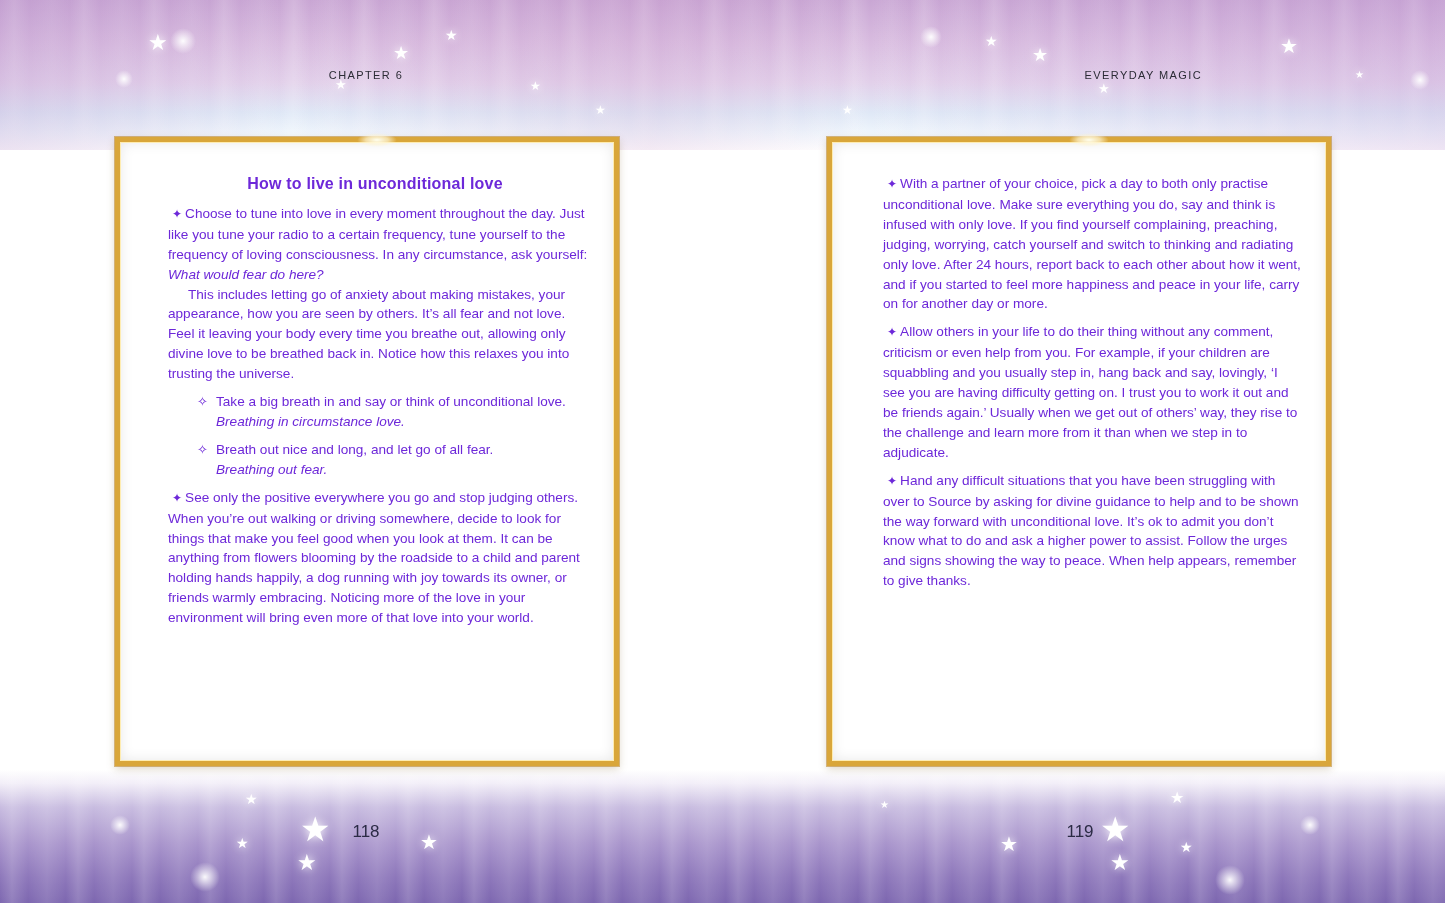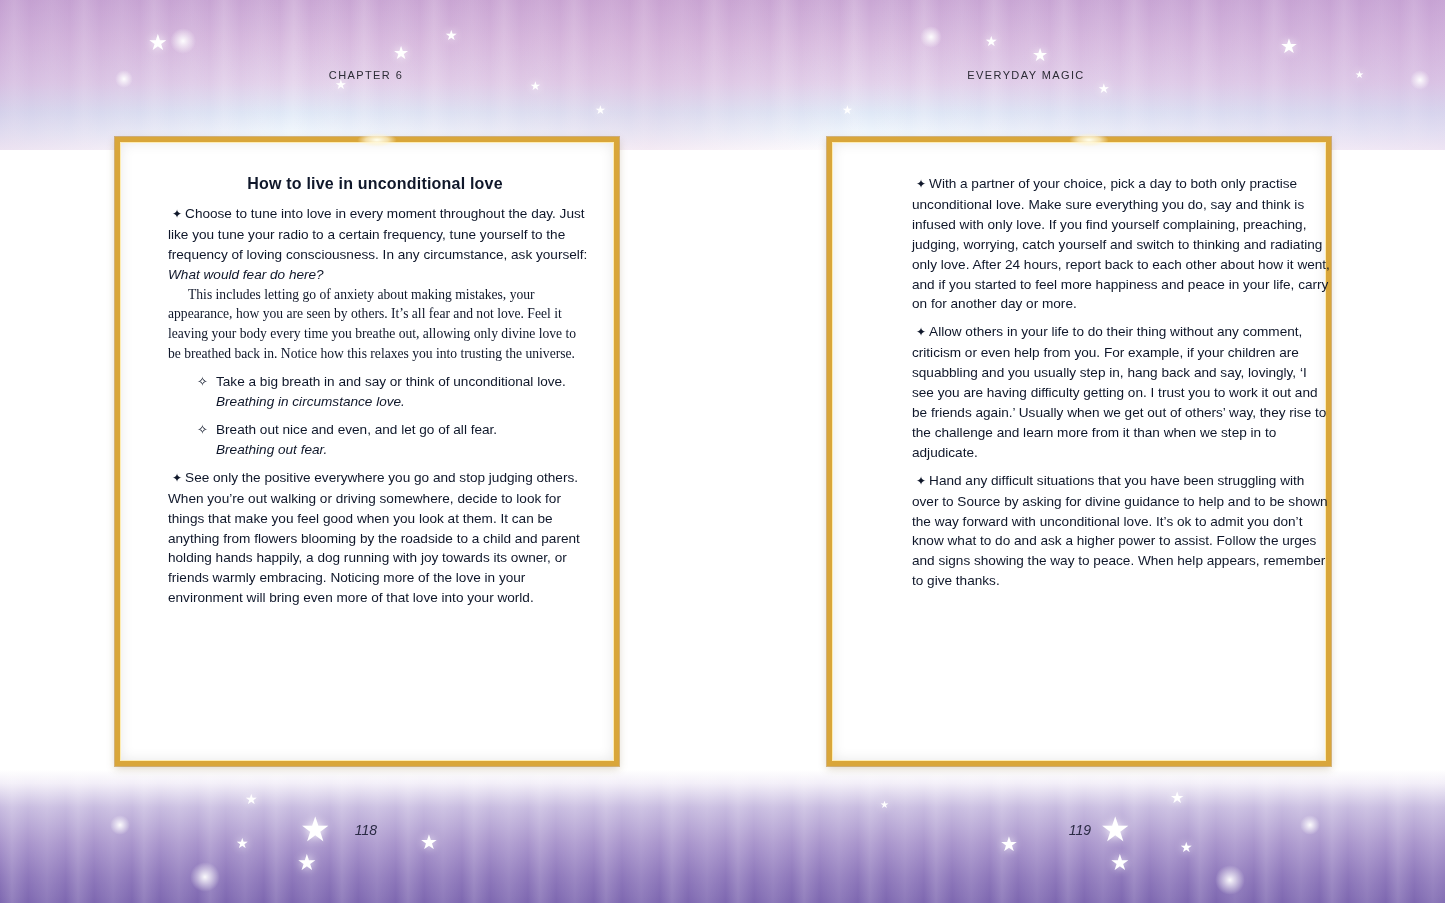--- a/index.html
+++ b/index.html
@@ -29,22 +29,22 @@
   }
 
   .star { position: absolute; color: #ffffff; text-shadow: 0 0 8px rgba(255,255,255,0.9); line-height: 1; }
   .glow { position: absolute; border-radius: 50%; background: radial-gradient(circle, rgba(255,255,255,0.95) 0%, rgba(255,255,255,0.4) 40%, rgba(255,255,255,0) 70%); }
 
   .running-head {
     position: absolute; top: 69px; font-size: 11px; letter-spacing: 1.4px;
     color: #2b2b35; text-align: center; width: 300px;
   }
   .folio {
-    position: absolute; top: 822px; font-size: 14px; color: #2b2b45;
-    text-align: center; width: 60px; font-style: italic;
+    position: absolute; top: 822px; font-size: 17px; color: #2b2b45;
+    text-align: center; width: 60px;
   }
 
   
   .frame {
     position: absolute; top: 137px; width: 504px; height: 629px;
     border: 5px solid #d9a63a;
     background: #ffffff;
     box-shadow:
       0 0 0 1px rgba(185,130,30,0.55),
       inset 0 0 0 1px rgba(255,235,170,0.9),
@@ -52,32 +52,32 @@
       0 3px 8px rgba(120,90,40,0.25);
   }
   .frame::before {
     content: ""; position: absolute; top: -9px; left: 50%; width: 40px; height: 14px; transform: translateX(-10px);
     background: radial-gradient(ellipse, rgba(255,255,240,1) 0%, rgba(255,245,210,0.7) 40%, rgba(255,255,255,0) 70%);
   }
   .frame-left { left: 115px; }
   .frame-right { left: 827px; }
 
   .content {
-    position: absolute; font-size: 13.6px; line-height: 19.9px; color: #0f172a;
+    position: absolute; font-size: 13.6px; line-height: 19.9px; color: #6d28d9;
   }
   .left-content { left: 168px; top: 174px; width: 420px; }
-  .right-content { left: 883px; top: 174px; width: 420px; margin-left: 29px; }
+  .right-content { left: 883px; top: 174px; width: 420px; }
 
   .heading {
     font-size: 16px; font-weight: bold; text-align: center; margin-bottom: 10px; letter-spacing: 0.2px;
     padding-left: 4px; width: 410px;
   }
   .para { margin-bottom: 8px; }
   .bullet { font-size: 12px; padding-left: 4px; margin-right: 3px; }
-  .indent-first { text-indent: 20px; margin-top: -8px; font-family: Liberation Serif, serif; }
+  .indent-first { text-indent: 20px; margin-top: -8px; }
   .sub {
     padding-left: 48px; position: relative; margin-bottom: 8px;
   }
   .sub .sub-bullet { position: absolute; left: 29px; top: 0; font-size: 13px; }
   em { font-style: italic; }
 </style>
 </head>
 <body>
 
 <div class="spread">
@@ -112,41 +112,41 @@
   <span class="star" style="left:1000px;top:834px;font-size:20px;">★</span>
   <span class="star" style="left:1170px;top:790px;font-size:16px;">★</span>
   <span class="star" style="left:1180px;top:840px;font-size:14px;">★</span>
   <span class="star" style="left:880px;top:800px;font-size:10px;">★</span>
   <span class="glow" style="left:190px;top:862px;width:30px;height:30px;"></span>
   <span class="glow" style="left:110px;top:815px;width:20px;height:20px;"></span>
   <span class="glow" style="left:1215px;top:865px;width:30px;height:30px;"></span>
   <span class="glow" style="left:1300px;top:815px;width:20px;height:20px;"></span>
 
   <div class="running-head" style="left:216px;text-align:center;">CHAPTER 6</div>
-  <div class="running-head" style="left:876px;">EVERYDAY MAGIC</div>
+  <div class="running-head" style="left:902px;text-align:right;">EVERYDAY MAGIC</div>
 
   <div class="frame frame-left"></div>
   <div class="frame frame-right"></div>
 
   <div class="content left-content">
     <h2 class="heading">How to live in unconditional love</h2>
 
     <p class="para">
       <span class="bullet">✦</span><span>Choose to tune into love in every moment throughout the day. Just like you tune your radio to a certain frequency, tune yourself to the frequency of loving consciousness. In any circumstance, ask yourself: </span><em>What would fear do here?</em>
     </p>
 
     <p class="para indent-first">This includes letting go of anxiety about making mistakes, your appearance, how you are seen by others. It’s all fear and not love. Feel it leaving your body every time you breathe out, allowing only divine love to be breathed back in. Notice how this relaxes you into trusting the universe.</p>
 
     <div class="sub">
       <span class="sub-bullet">✧</span>
       <span>Take a big breath in and say or think of unconditional love. </span><em>Breathing in circumstance love.</em>
     </div>
     <div class="sub">
       <span class="sub-bullet">✧</span>
-      <span>Breath out nice and even, and let go of all fear. </span><br><em>Breathing out fear.</em>
+      <span>Breath out nice and long, and let go of all fear. </span><br><em>Breathing out fear.</em>
     </div>
 
     <p class="para">
       <span class="bullet">✦</span><span>See only the positive everywhere you go and stop judging others. When you’re out walking or driving somewhere, decide to look for things that make you feel good when you look at them. It can be anything from flowers blooming by the roadside to a child and parent holding hands happily, a dog running with joy towards its owner, or friends warmly embracing. Noticing more of the love in your environment will bring even more of that love into your world.</span>
     </p>
   </div>
 
   <div class="content right-content">
     <p class="para">
       <span class="bullet">✦</span><span>With a partner of your choice, pick a day to both only practise unconditional love. Make sure everything you do, say and think is infused with only love. If you find yourself complaining, preaching, judging, worrying, catch yourself and switch to thinking and radiating only love. After 24 hours, report back to each other about how it went, and if you started to feel more happiness and peace in your life, carry on for another day or more.</span>

